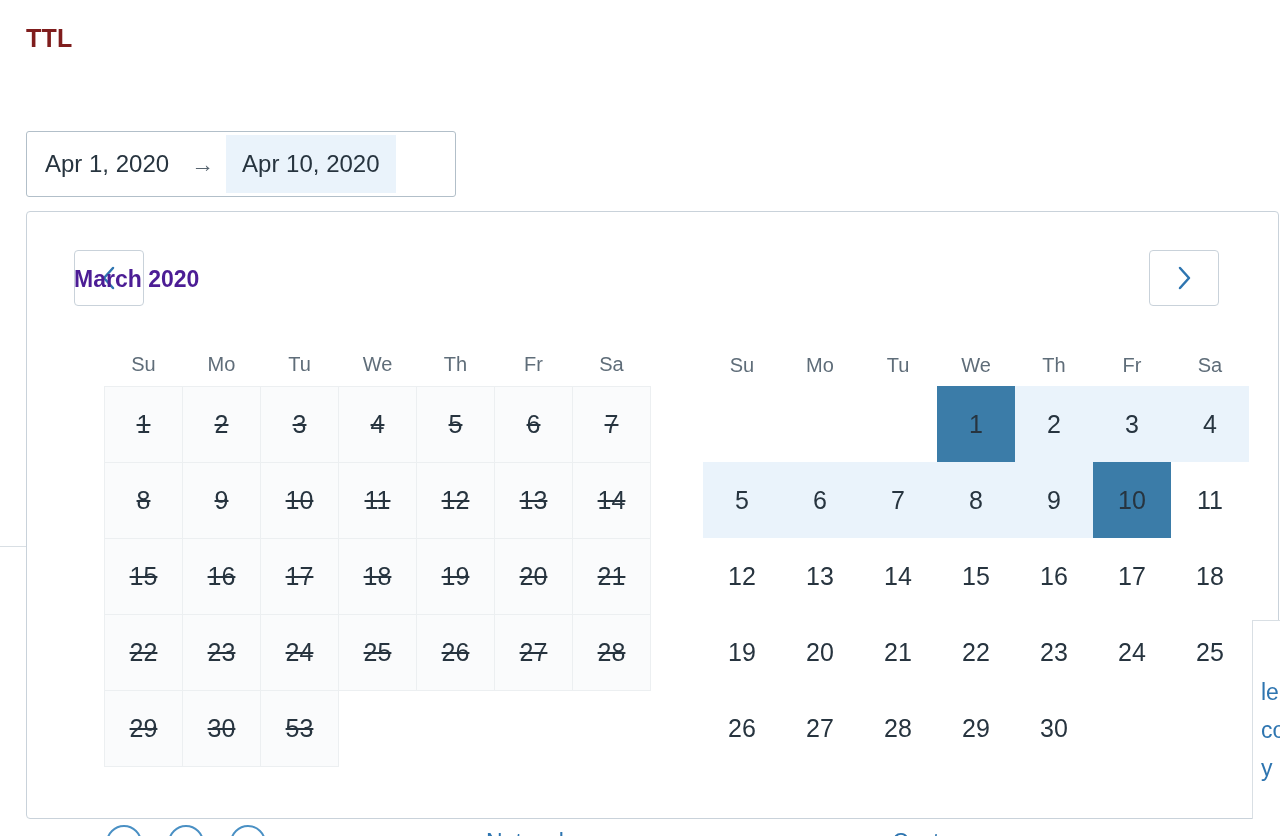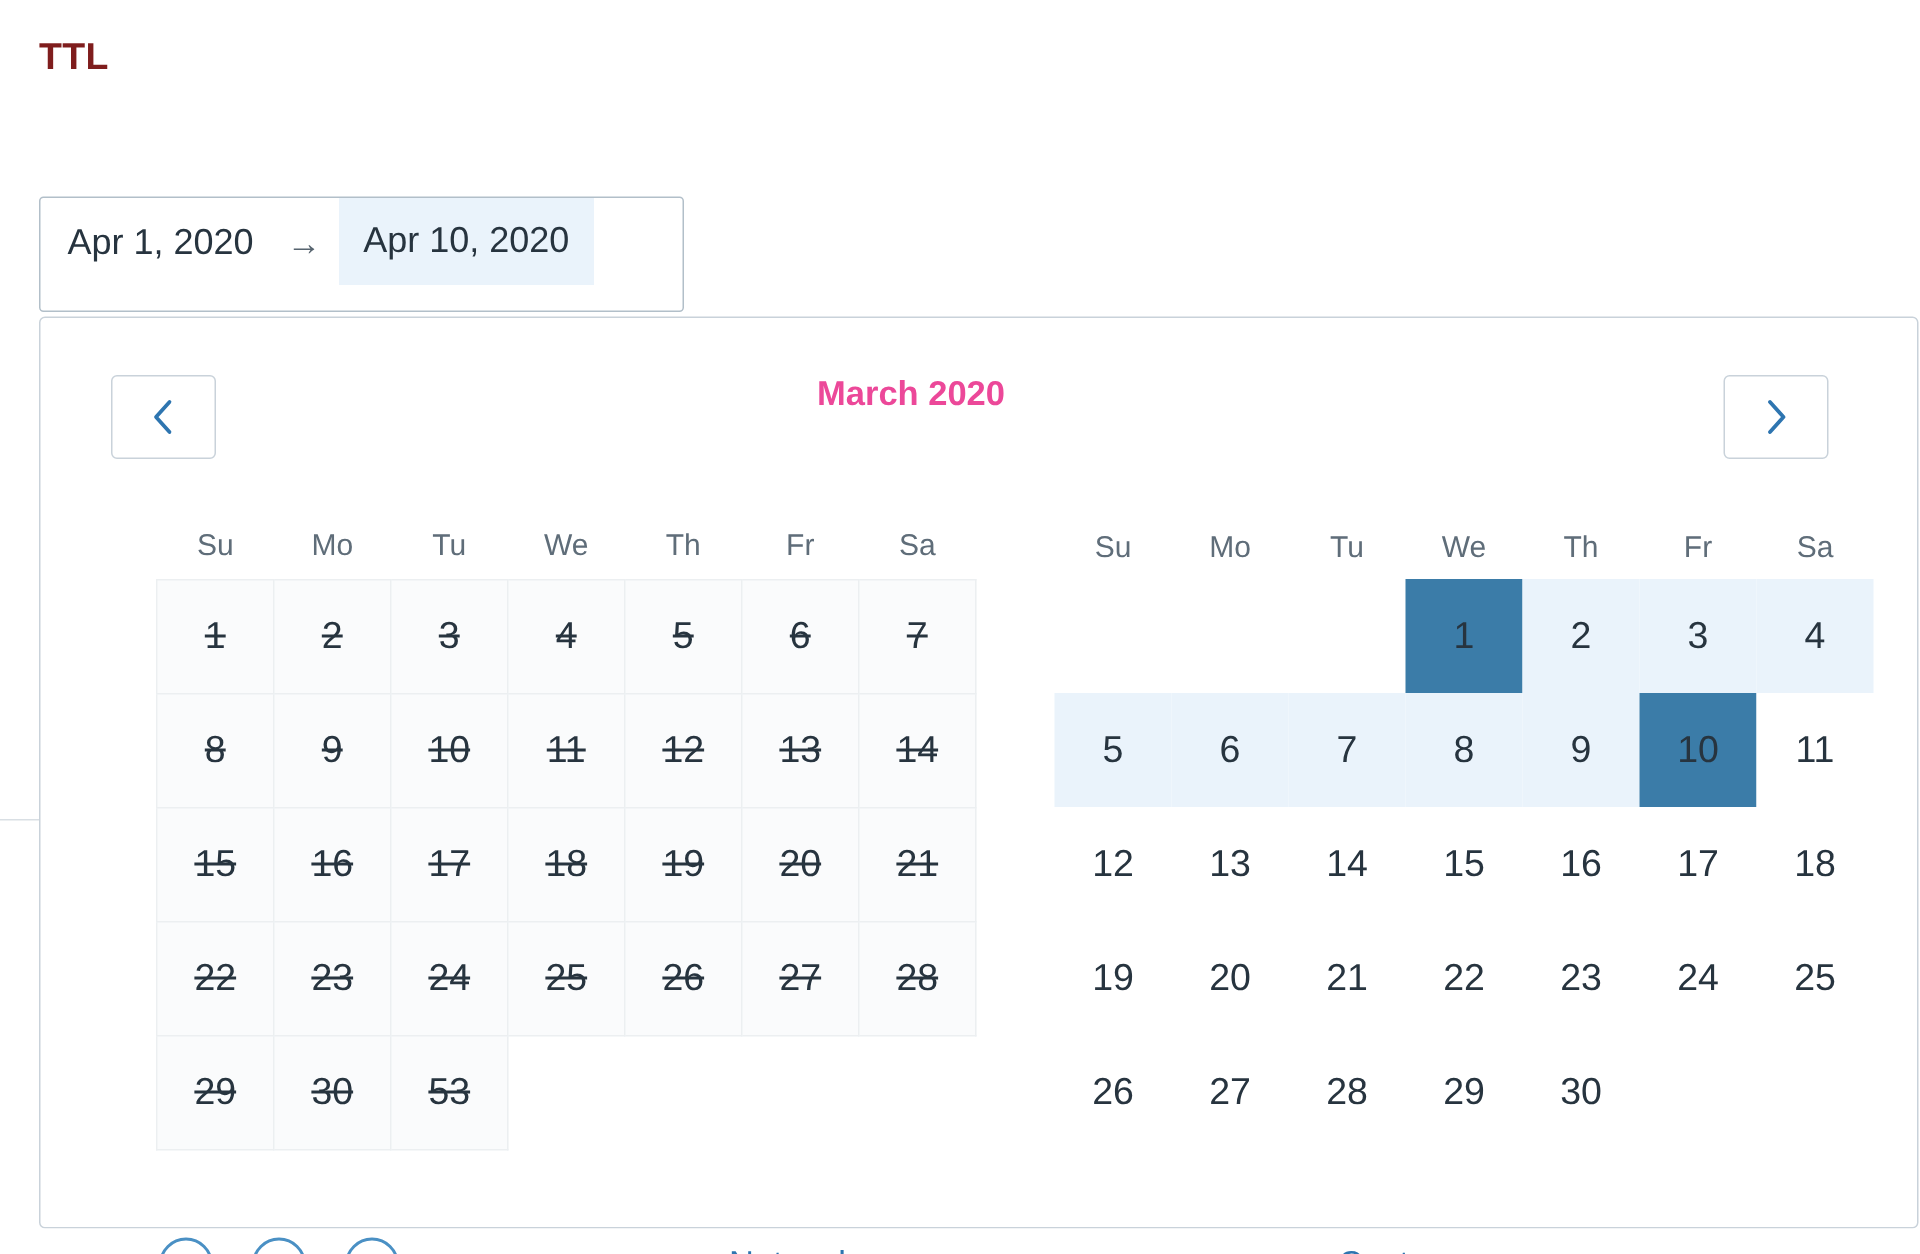--- a/index.html
+++ b/index.html
@@ -38,26 +38,26 @@
     font-weight: normal;
     color: #27343f;
   }
 
   
   .range-box {
     position: absolute;
     left: 26px;
     top: 131px;
     width: 430px;
-    height: 77px;
+    height: 66px;
     border: 1px solid #b2bfc9;
     border-radius: 3px;
     background: #fff;
     display: flex;
-    align-items: flex-start;
+    align-items: center;
   }
   .range-start {
     padding: 0 18px;
     font-size: 24px;
     color: #27343f;
     line-height: 60px;
     white-space: nowrap;
   }
   .range-arrow {
     font-size: 23px;
@@ -101,25 +101,25 @@
     align-items: center;
     justify-content: center;
     cursor: pointer;
   }
   .nav-prev { left: 47px; }
   .nav-next { left: 1122px; }
   .nav-btn svg { display: block; }
 
   .month-title {
     position: absolute;
-    top: 37px;
+    top: 54px;
     font-size: 23px;
     font-weight: bold;
-    color: #ec4899;
-    text-align: right;
+    color: #4c1d95;
+    text-align: left;
   }
   .month-title.left  { left: 47px;  width: 596px; }
   .month-title.right { left: 645px; width: 596px; }
 
   .cal-grid {
     position: absolute;
     top: 132px;
     padding-left: 31px;
   }
   .cal-grid.left  { left: 46px; }
@@ -383,20 +383,25 @@
               <td class="d-empty"></td>
             </tr>
           </tbody>
       </table>
     </div>
 
   </div>
 
   <div class="bleed-line"></div>
 
+  <div class="bleed-card">
+    <div class="bl bl1">le</div>
+    <div class="bl bl2">co</div>
+    <div class="bl bl3">y</div>
+  </div>
 
   <div class="bottom-strip">
     <div class="circle-ico ci1"></div>
     <div class="circle-ico ci2"></div>
     <div class="circle-ico ci3"></div>
     <div class="bottom-lbl bl-net">Network</div>
     <div class="bottom-lbl bl-cus">Custom</div>
   </div>
 
 </div>

